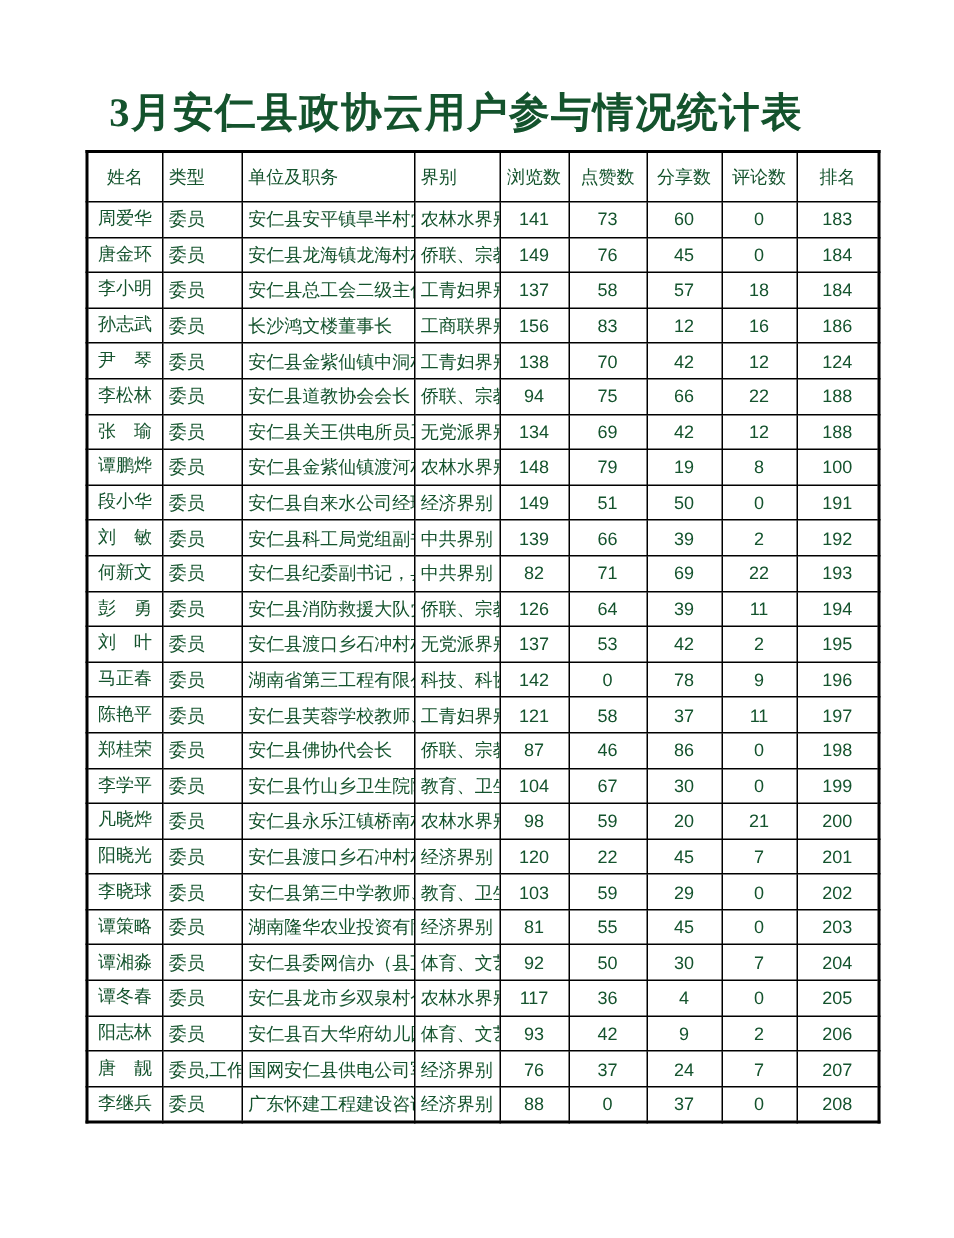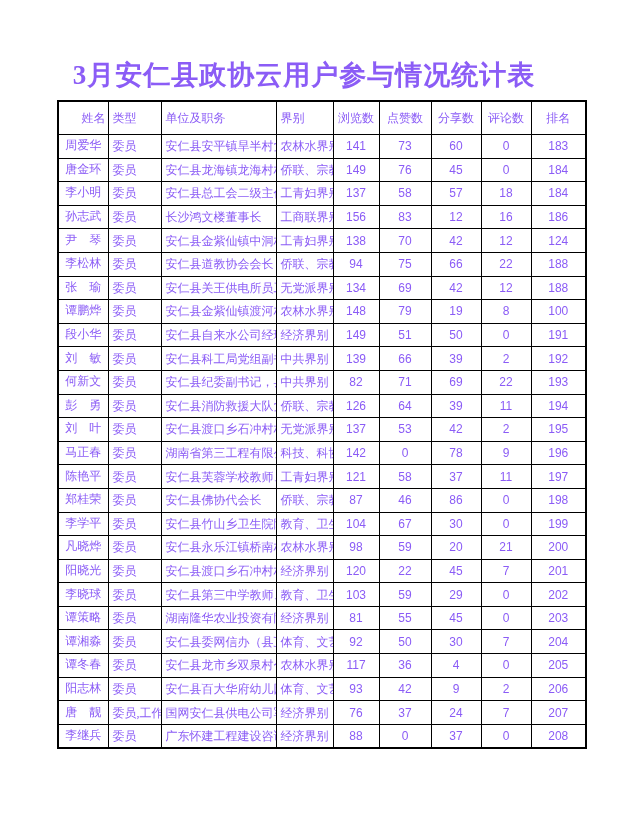--- a/index.html
+++ b/index.html
@@ -8,21 +8,21 @@
     width: 636px;
     height: 825px;
     background: #ffffff;
     overflow: hidden;
   }
   .page {
     position: relative;
     width: 636px;
     height: 825px;
     font-family: "Liberation Serif", "DejaVu Serif", serif;
-    color: #8b5cf6;
+    color: #14532d;
   }
   .doc-title {
     position: absolute;
     top: 57px;
     left: 40px;
     width: 528px;
     margin: 0;
     text-align: center;
     font-size: 27px;
     font-weight: bold;
@@ -44,21 +44,21 @@
     border: 1px solid #000;
     padding: 0 2px;
     white-space: nowrap;
     overflow: hidden;
     font-weight: normal;
     line-height: 1;
   }
   .stat-table thead th { height: 32px; }
   .stat-table tbody td { height: 22.6px; }
   
-  .stat-table th:nth-child(1) { text-align: right; }
+  .stat-table th:nth-child(1) { text-align: center; }
   .stat-table th:nth-child(2),
   .stat-table th:nth-child(3),
   .stat-table th:nth-child(4) { text-align: left; padding-left: 4px; }
   .stat-table th:nth-child(n+5) { }
   .stat-table td:nth-child(1) { text-align: center; font-family: Liberation Mono, monospace; }
   .stat-table td:nth-child(2),
   .stat-table td:nth-child(3),
   .stat-table td:nth-child(4) { text-align: left; padding-left: 4px; }
   .stat-table td:nth-child(n+5) {
     text-align: center;

